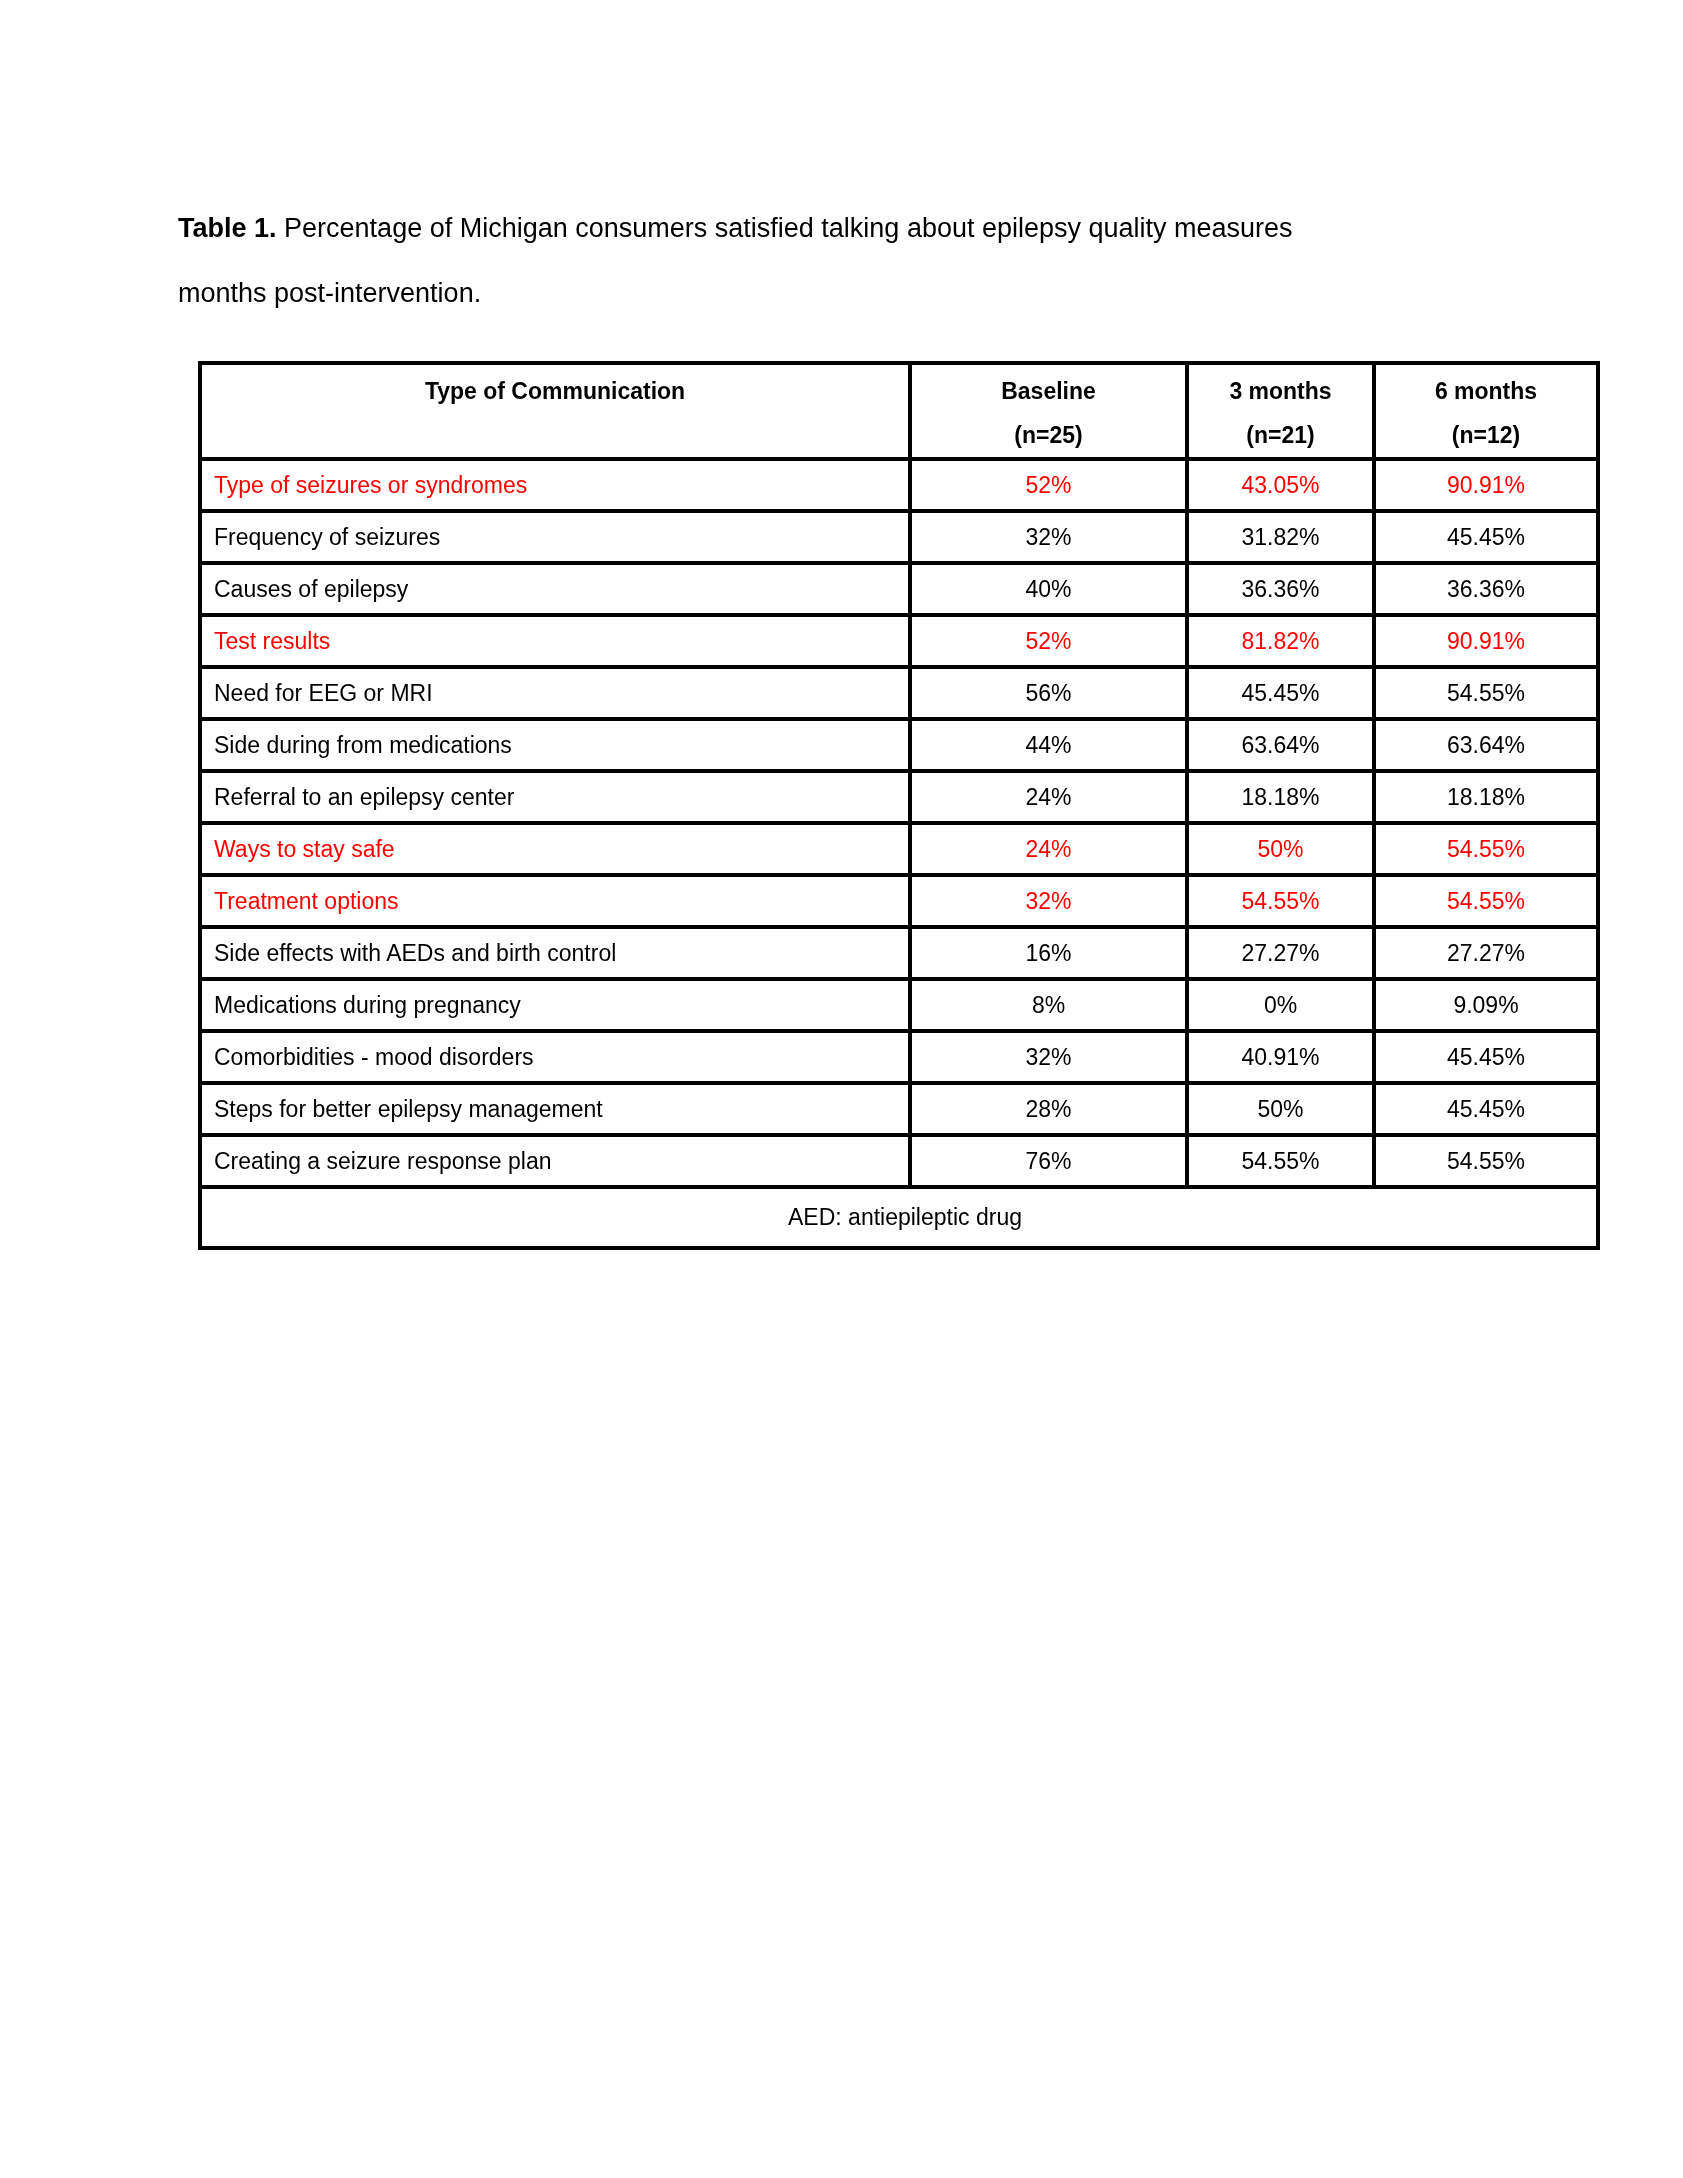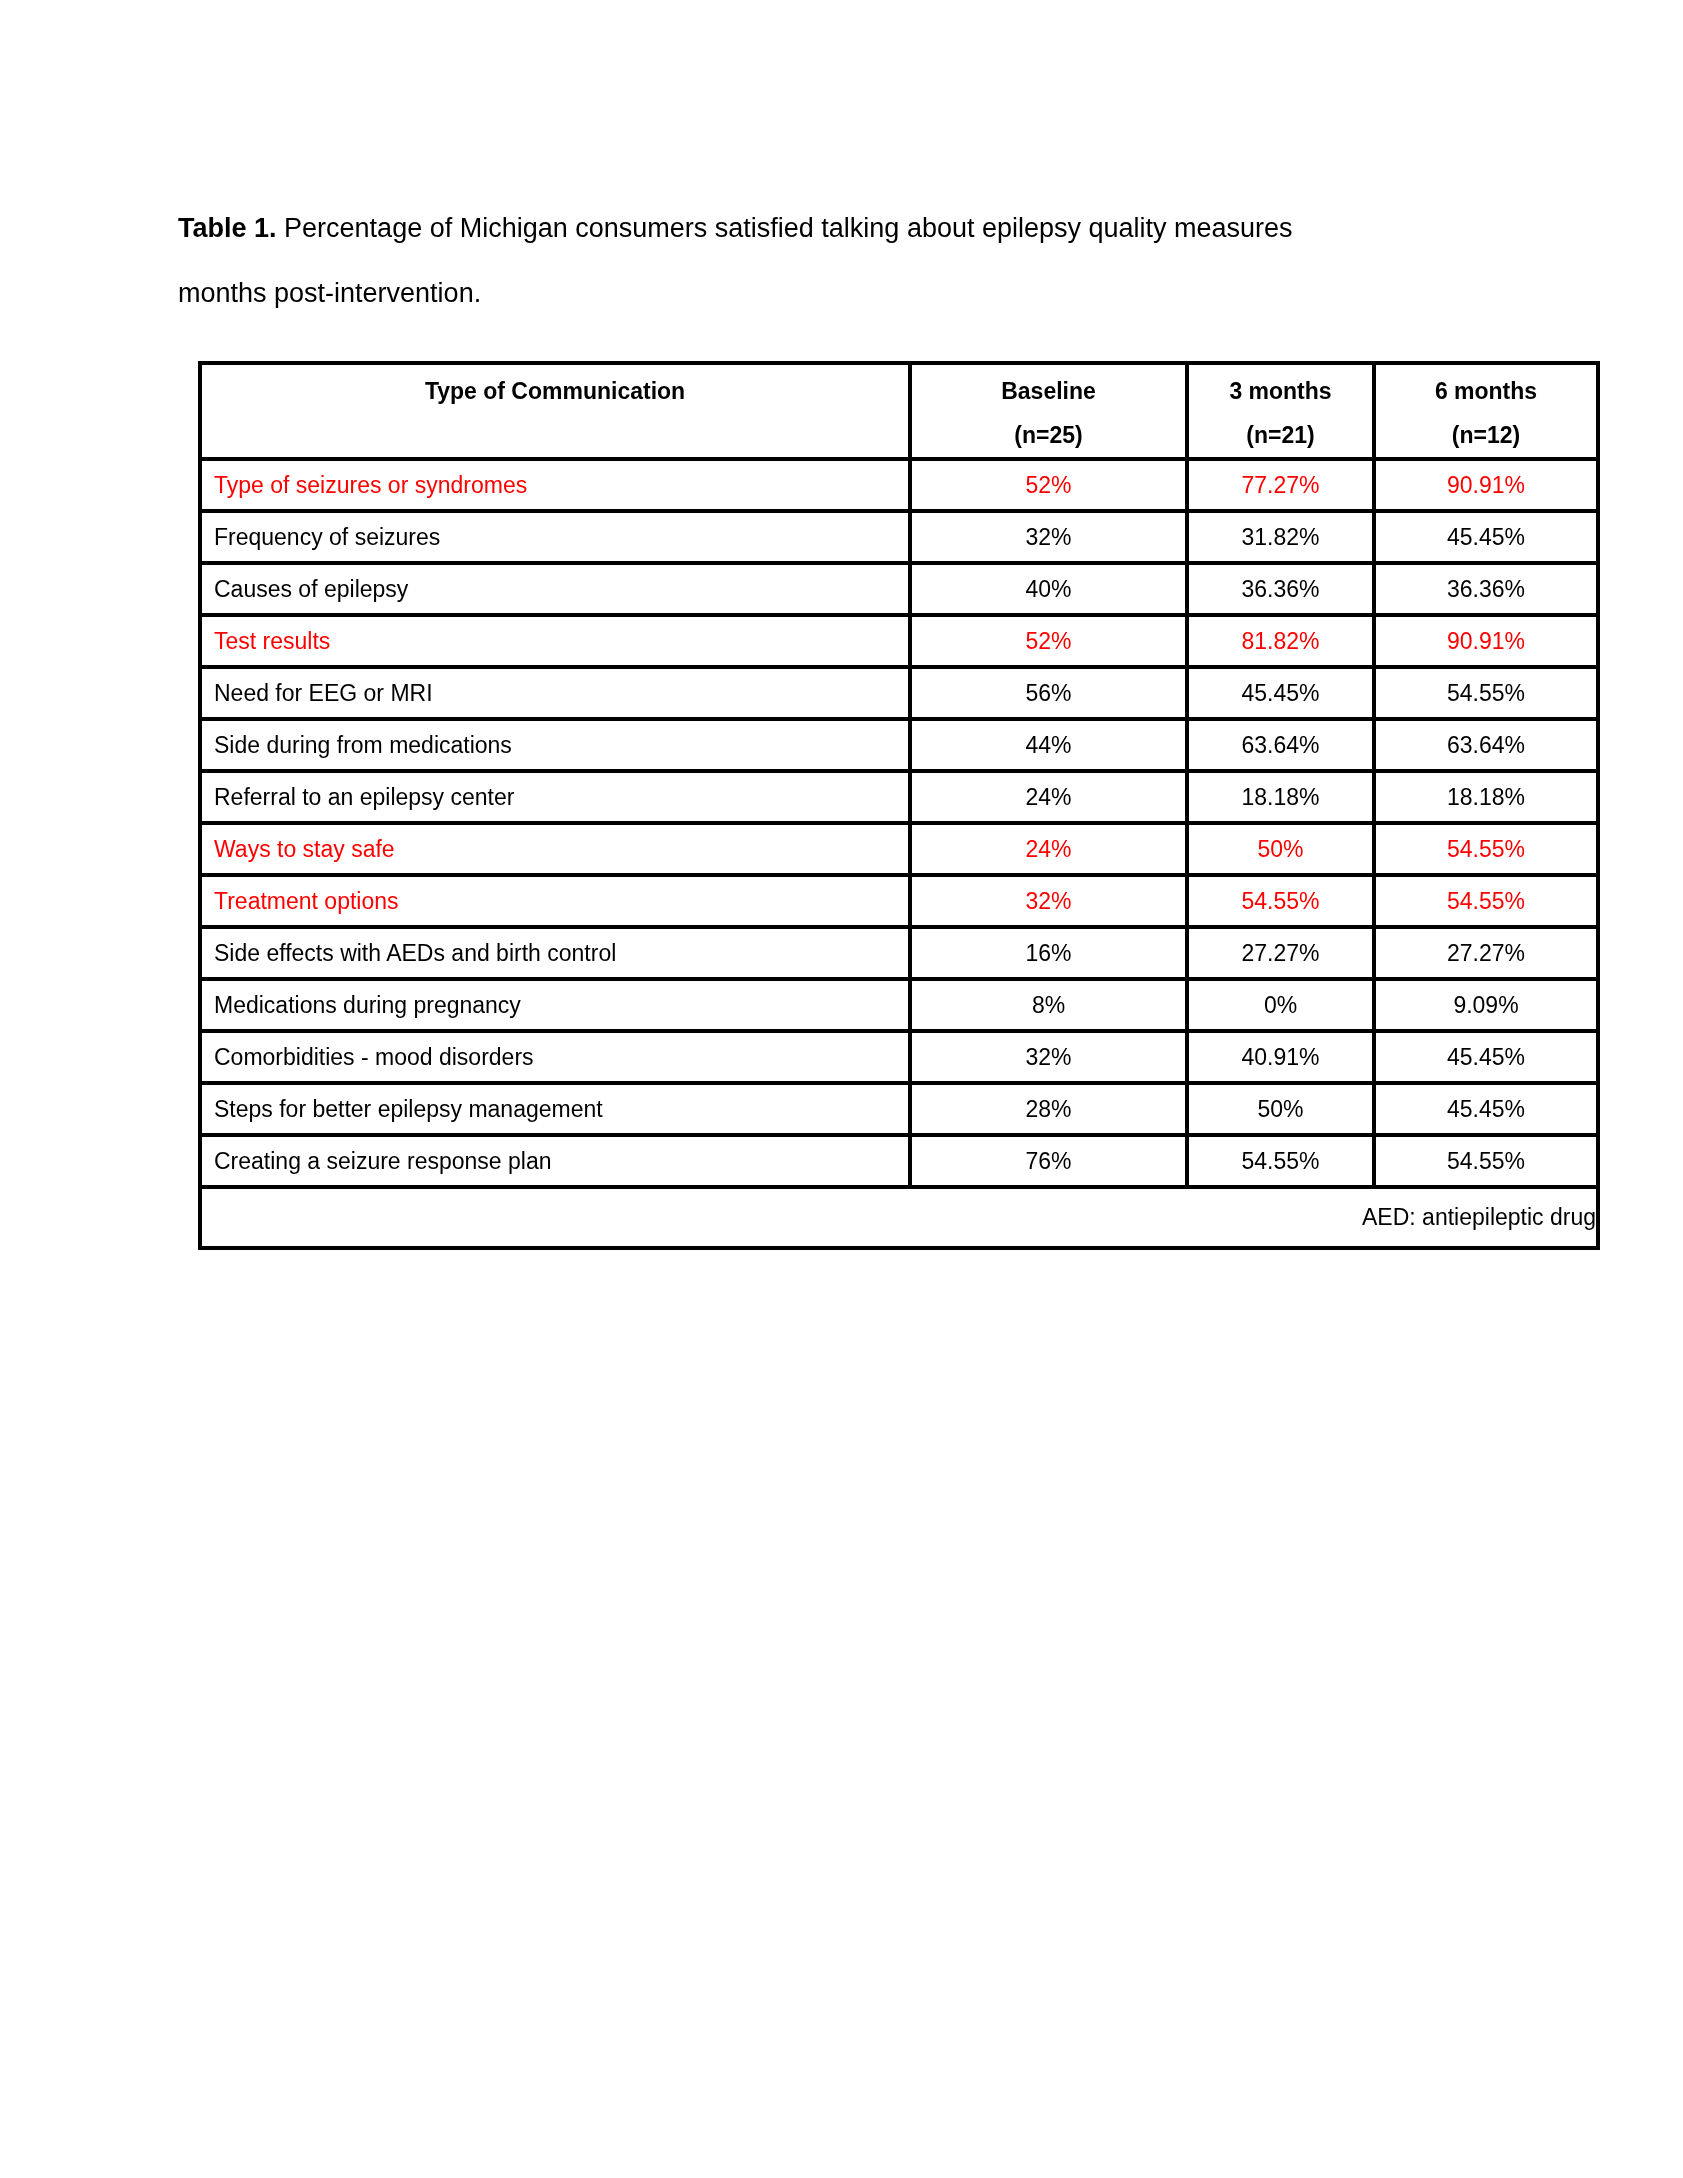--- a/index.html
+++ b/index.html
@@ -49,21 +49,21 @@
     text-align:center;
     white-space:nowrap;
   }
   tbody td.c-label{
     text-align:left;
     padding-left:12px;
   }
   tr.hl{color:var(--hl,#FF0000);}
   tr.footnote-row td{
     height:57px;
-    text-align:right;
+    text-align:center;
     padding-left:12px;
     vertical-align:middle;
   }
 </style>
 </head>
 <body>
 
 <div class="caption">
   <div><strong>Table 1.</strong> <span>Percentage of Michigan consumers satisfied talking about epilepsy quality measures</span></div>
   <div>months post-intervention.</div>
@@ -93,21 +93,21 @@
       <th>
         <div class="h-line1">6 months</div>
         <div class="h-line2">(n=12)</div>
       </th>
     </tr>
   </thead>
   <tbody>
     <tr class="hl">
       <td class="c-label">Type of seizures or syndromes</td>
       <td>52%</td>
-      <td>77.27%</td>
+      <td>43.05%</td>
       <td>90.91%</td>
     </tr>
     <tr>
       <td class="c-label">Frequency of seizures</td>
       <td>32%</td>
       <td>31.82%</td>
       <td>45.45%</td>
     </tr>
     <tr>
       <td class="c-label">Causes of epilepsy</td>

